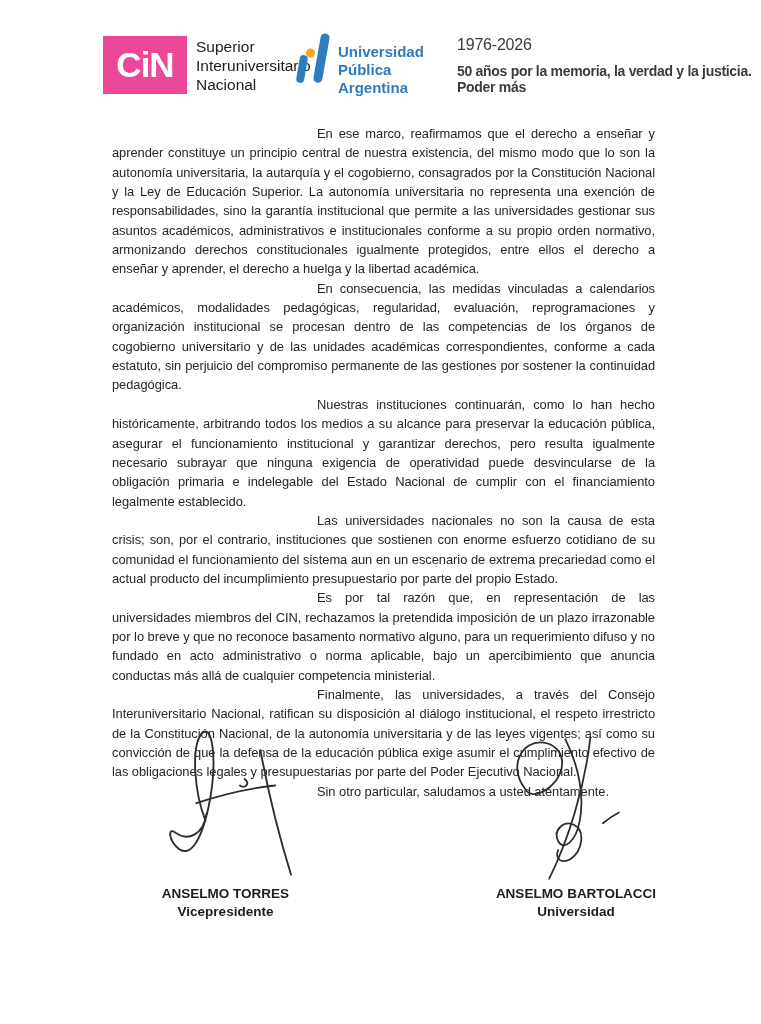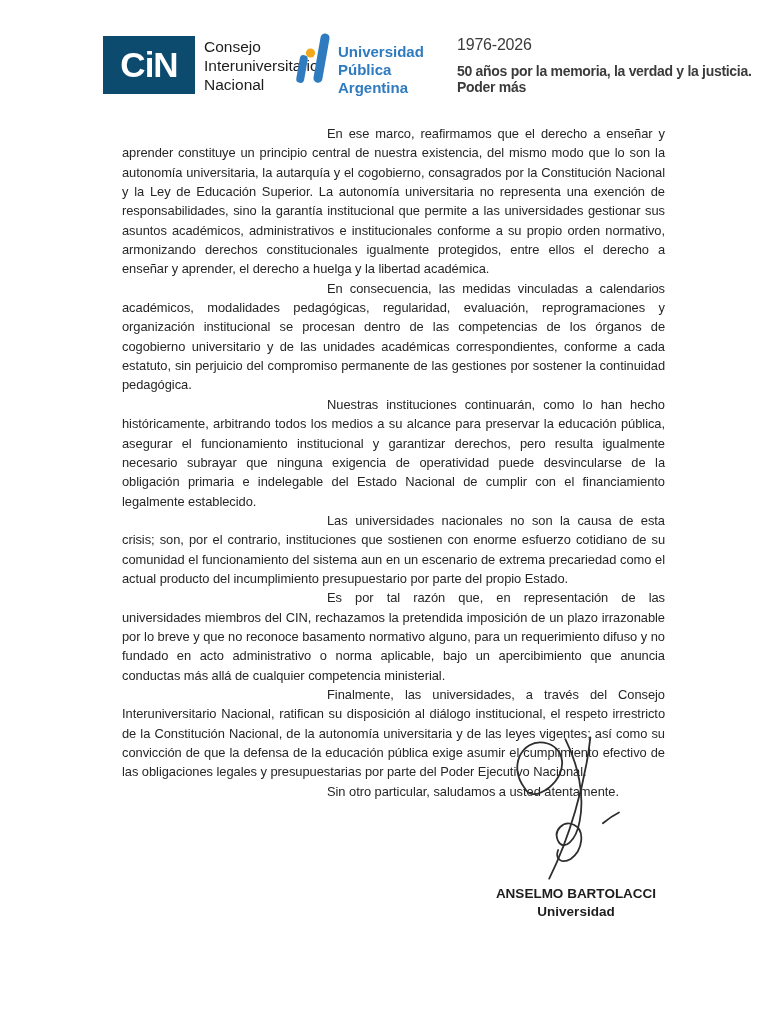--- a/index.html
+++ b/index.html
@@ -5,60 +5,60 @@
   html,body { margin:0; padding:0; background:#888; }
   .page {
     position:relative; width:761px; height:1024px; margin:0 auto;
     background:#ffffff; overflow:hidden;
     font-family:"Liberation Sans", sans-serif; color:#262626;
   }
 
   
   .cin-group { position:absolute; left:103px; top:36px; display:flex; gap:9px; }
   .cin-box {
-    width:92px; height:58px; background:#0c4a6e; color:#ffffff;
+    width:84px; height:58px; background:#ec4899; color:#ffffff;
     display:flex; align-items:center; justify-content:center;
     font-size:35px; font-weight:bold; letter-spacing:-1px;
   }
   .cin-name { font-size:15.5px; line-height:19px; padding-top:1px; color:#1c1c1c; }
 
   .upa-group { position:absolute; left:294px; top:31px; display:flex; gap:4px; }
   .upa-mark { width:40px; height:62px; }
   .upa-name { font-size:15px; font-weight:bold; line-height:18px; padding-top:12px; }
 
   .memoria { position:absolute; left:457px; top:36px; color:#3b3b3b; }
   .memoria-years { font-size:16px; margin-bottom:9px; letter-spacing:-0.2px; }
   .memoria-l1, .memoria-l2 { font-size:14px; font-weight:bold; line-height:16px; letter-spacing:-0.3px; }
 
   
   .letter {
     position:absolute; left:112px; top:124px; width:543px;
     font-size:12.9px; line-height:19.35px; text-align:justify;
-    color:#262626; letter-spacing:-0.05px;margin-left:10px;
+    color:#262626; letter-spacing:-0.05px;
   }
   .letter p { margin:0; text-indent:205px; }
 
   
   .sig-block { position:absolute; text-align:center; }
   .sig-left  { left:138px; top:726px; width:175px; }
   .sig-right { left:486px; top:732px; width:180px; }
   .sig-svg { display:block; margin:0 auto; }
   .sig-svg path { fill:none; stroke:#2e2e2e; stroke-width:2; stroke-linecap:round; }
   .sig-name  { font-size:13.5px; font-weight:bold; color:#1d1d1d; margin-top:2px; }
   .sig-title { font-size:13.5px; font-weight:bold; color:#1d1d1d; margin-top:3px; }
 </style>
 </head>
 <body>
 
 <div class="page">
 
   <div class="cin-group">
     <div class="cin-box">CiN</div>
     <div class="cin-name">
-      <div>Consejo</div>
+      <div>Superior</div>
       <div>Interuniversitario</div>
       <div>Nacional</div>
     </div>
   </div>
 
   <div class="upa-group">
     <svg class="upa-mark" viewBox="0 0 40 62" aria-hidden="true">
       <g>
         <rect x="4" y="24" width="8" height="28" rx="4" fill="#2f7bbf" transform="rotate(10 8 38)"></rect>
         <rect x="23" y="2" width="9" height="50" rx="4.5" fill="#2f7bbf" transform="rotate(10 27 27)"></rect>
@@ -81,20 +81,30 @@
   <div class="letter">
     <p>En ese marco, reafirmamos que el derecho a enseñar y aprender constituye un principio central de nuestra existencia, del mismo modo que lo son la autonomía universitaria, la autarquía y el cogobierno, consagrados por la Constitución Nacional y la Ley de Educación Superior. La autonomía universitaria no representa una exención de responsabilidades, sino la garantía institucional que permite a las universidades gestionar sus asuntos académicos, administrativos e institucionales conforme a su propio orden normativo, armonizando derechos constitucionales igualmente protegidos, entre ellos el derecho a enseñar y aprender, el derecho a huelga y la libertad académica.</p>
     <p>En consecuencia, las medidas vinculadas a calendarios académicos, modalidades pedagógicas, regularidad, evaluación, reprogramaciones y organización institucional se procesan dentro de las competencias de los órganos de cogobierno universitario y de las unidades académicas correspondientes, conforme a cada estatuto, sin perjuicio del compromiso permanente de las gestiones por sostener la continuidad pedagógica.</p>
     <p>Nuestras instituciones continuarán, como lo han hecho históricamente, arbitrando todos los medios a su alcance para preservar la educación pública, asegurar el funcionamiento institucional y garantizar derechos, pero resulta igualmente necesario subrayar que ninguna exigencia de operatividad puede desvincularse de la obligación primaria e indelegable del Estado Nacional de cumplir con el financiamiento legalmente establecido.</p>
     <p>Las universidades nacionales no son la causa de esta crisis; son, por el contrario, instituciones que sostienen con enorme esfuerzo cotidiano de su comunidad el funcionamiento del sistema aun en un escenario de extrema precariedad como el actual producto del incumplimiento presupuestario por parte del propio Estado.</p>
     <p>Es por tal razón que, en representación de las universidades miembros del CIN, rechazamos la pretendida imposición de un plazo irrazonable por lo breve y que no reconoce basamento normativo alguno, para un requerimiento difuso y no fundado en acto administrativo o norma aplicable, bajo un apercibimiento que anuncia conductas más allá de cualquier competencia ministerial.</p>
     <p>Finalmente, las universidades, a través del Consejo Interuniversitario Nacional, ratifican su disposición al diálogo institucional, el respeto irrestricto de la Constitución Nacional, de la autonomía universitaria y de las leyes vigentes; así como su convicción de que la defensa de la educación pública exige asumir el cumplimiento efectivo de las obligaciones legales y presupuestarias por parte del Poder Ejecutivo Nacional.</p>
     <p>Sin otro particular, saludamos a usted atentamente.</p>
   </div>
 
+  <div class="sig-block sig-left">
+    <svg class="sig-svg" width="160" height="158" viewBox="0 0 160 170" aria-hidden="true">
+      <path d="M58,102 C46,72 42,22 54,8 C66,-4 70,38 63,78 C55,122 42,142 29,132 C18,123 17,108 26,115 C38,124 56,118 59,94"></path>
+      <path d="M48,83 C78,73 104,67 133,64"></path>
+      <path d="M100,57 C107,62 100,68 95,64"></path>
+      <path d="M117,26 C123,58 136,115 150,160"></path>
+    </svg>
+    <div class="sig-name">ANSELMO TORRES</div>
+    <div class="sig-title">Vicepresidente</div>
+  </div>
 
   <div class="sig-block sig-right">
     <svg class="sig-svg" width="165" height="152" viewBox="0 0 165 170" aria-hidden="true">
       <path d="M24,62 C6,38 22,8 46,12 C70,16 74,44 52,62 C36,74 28,70 24,62"></path>
       <path d="M70,8 C84,36 92,70 86,100 C82,122 68,134 62,122 C56,110 68,98 80,104 C92,110 90,132 76,142 C66,148 58,142 62,132"></path>
       <path d="M98,6 C92,60 74,120 52,164"></path>
       <path d="M112,102 C118,97 124,93 130,90"></path>
     </svg>
     <div class="sig-name">ANSELMO BARTOLACCI</div>
     <div class="sig-title">Universidad</div>

